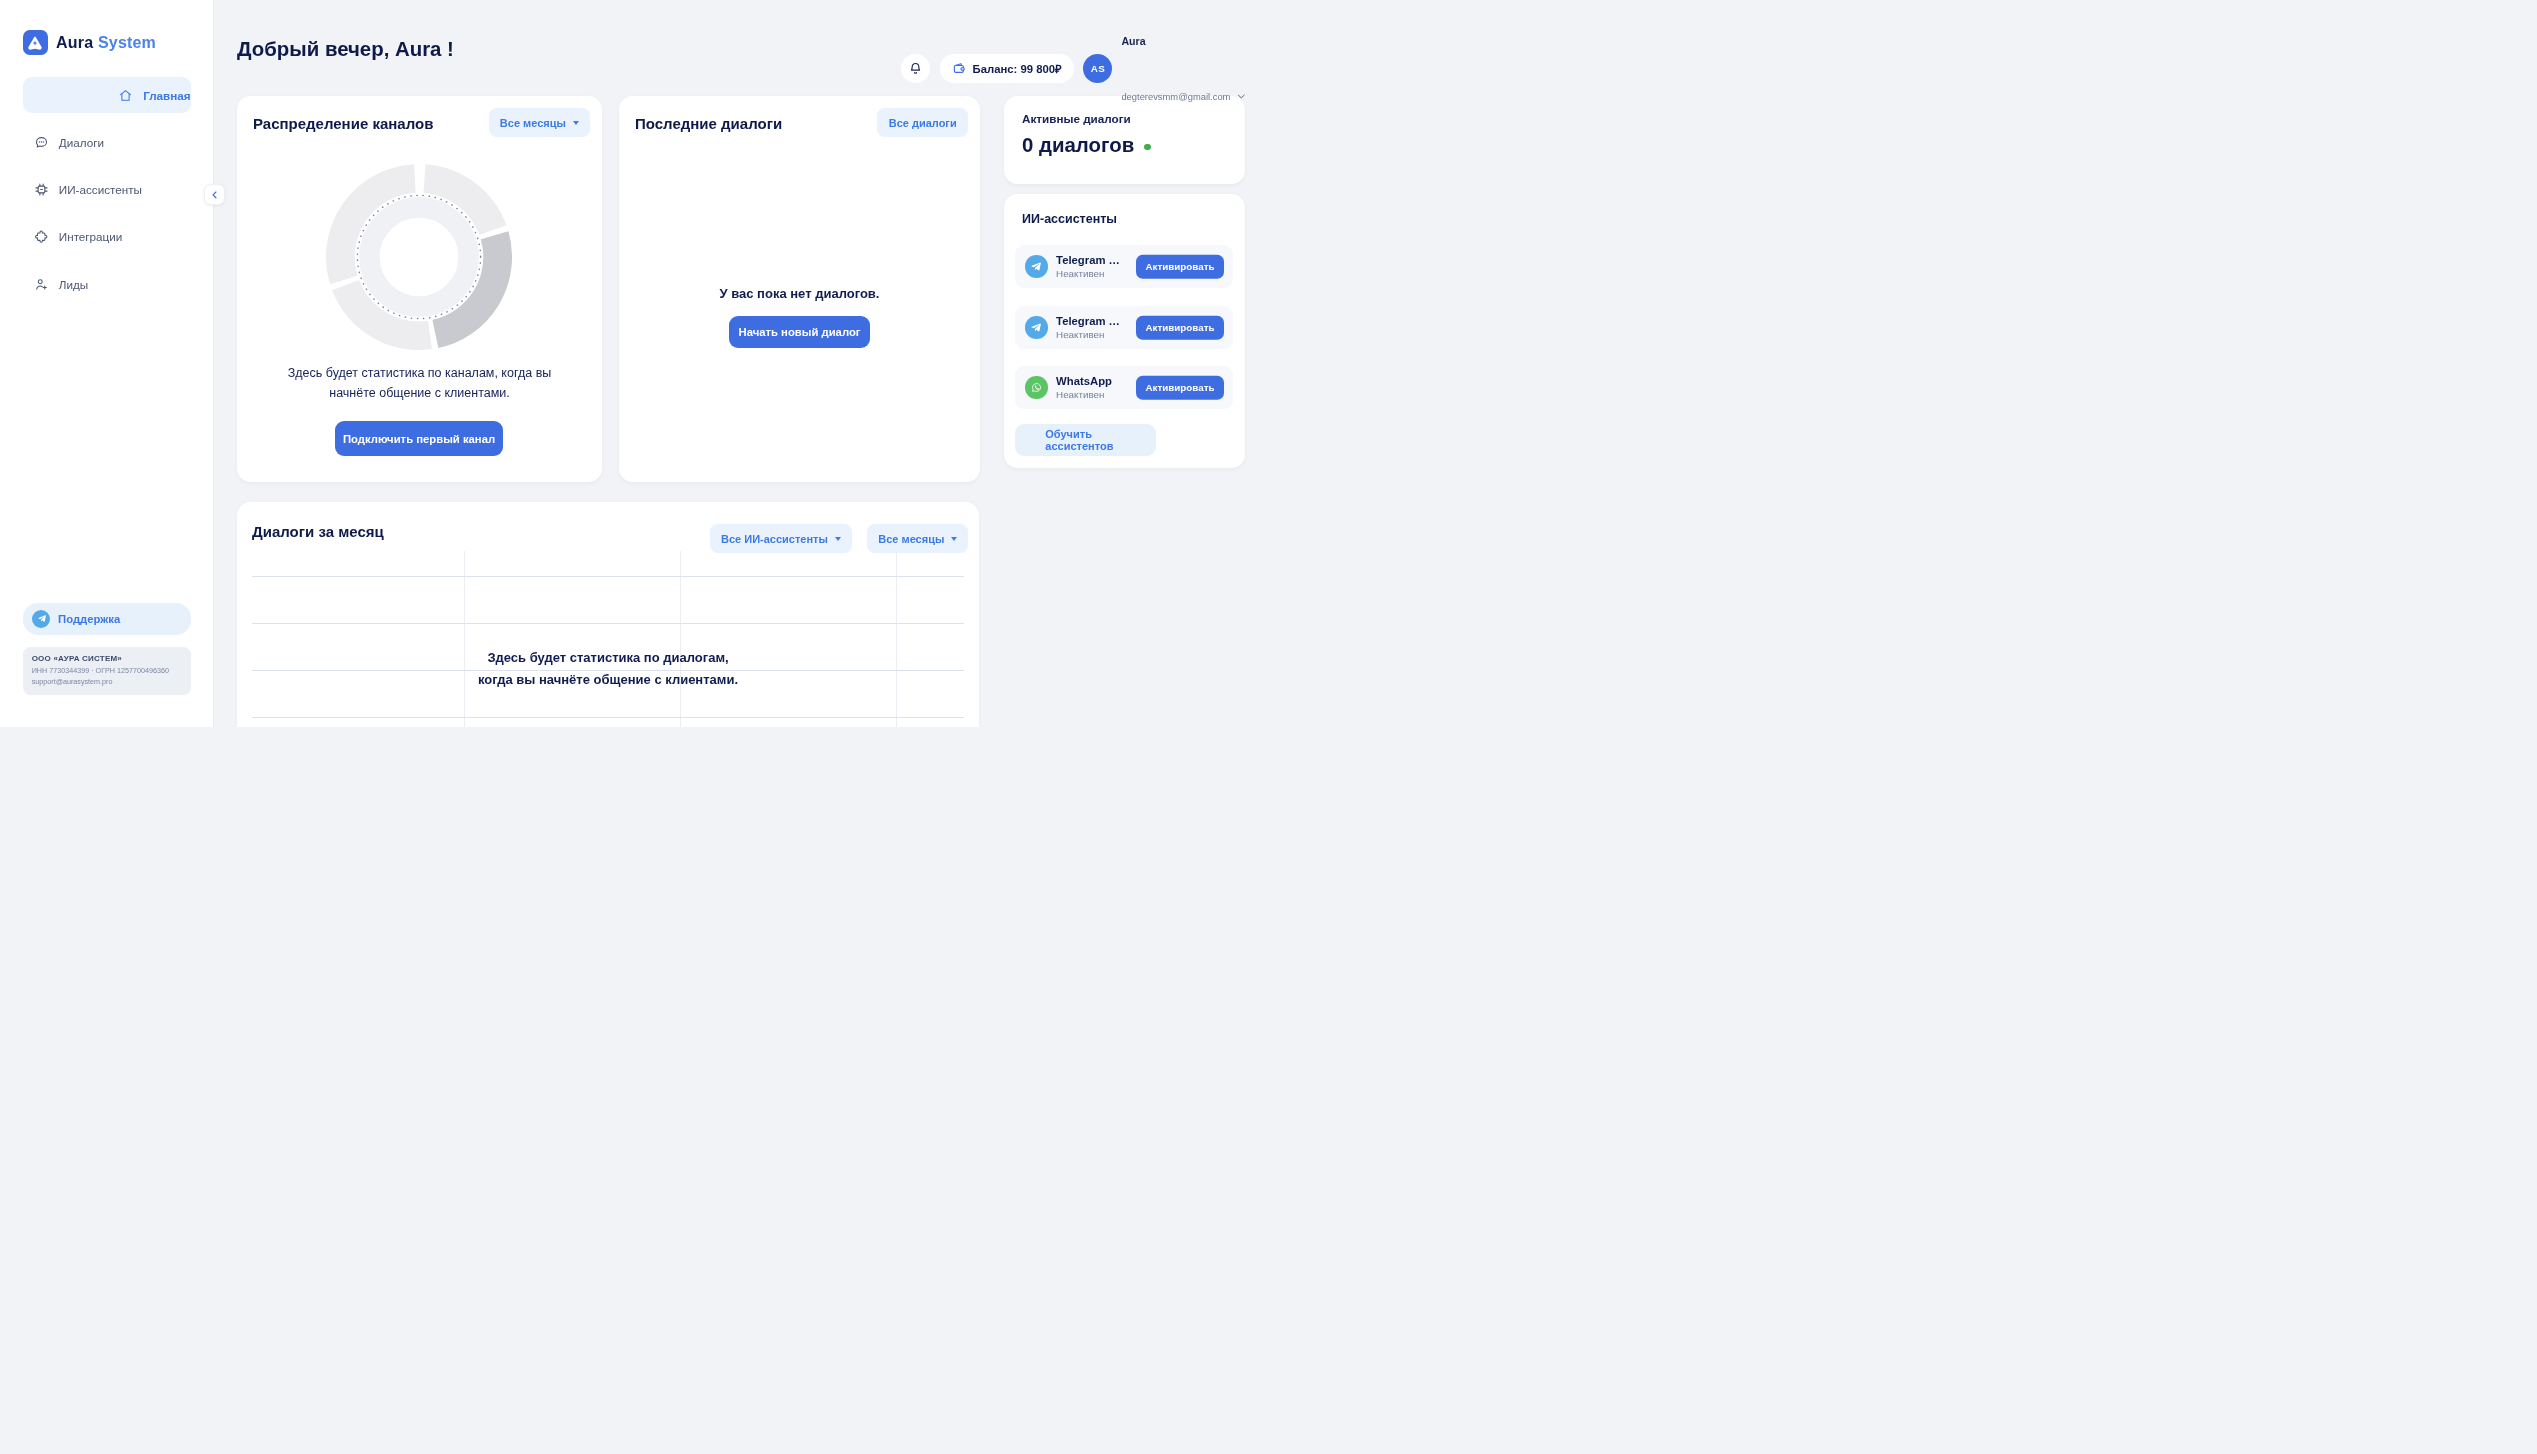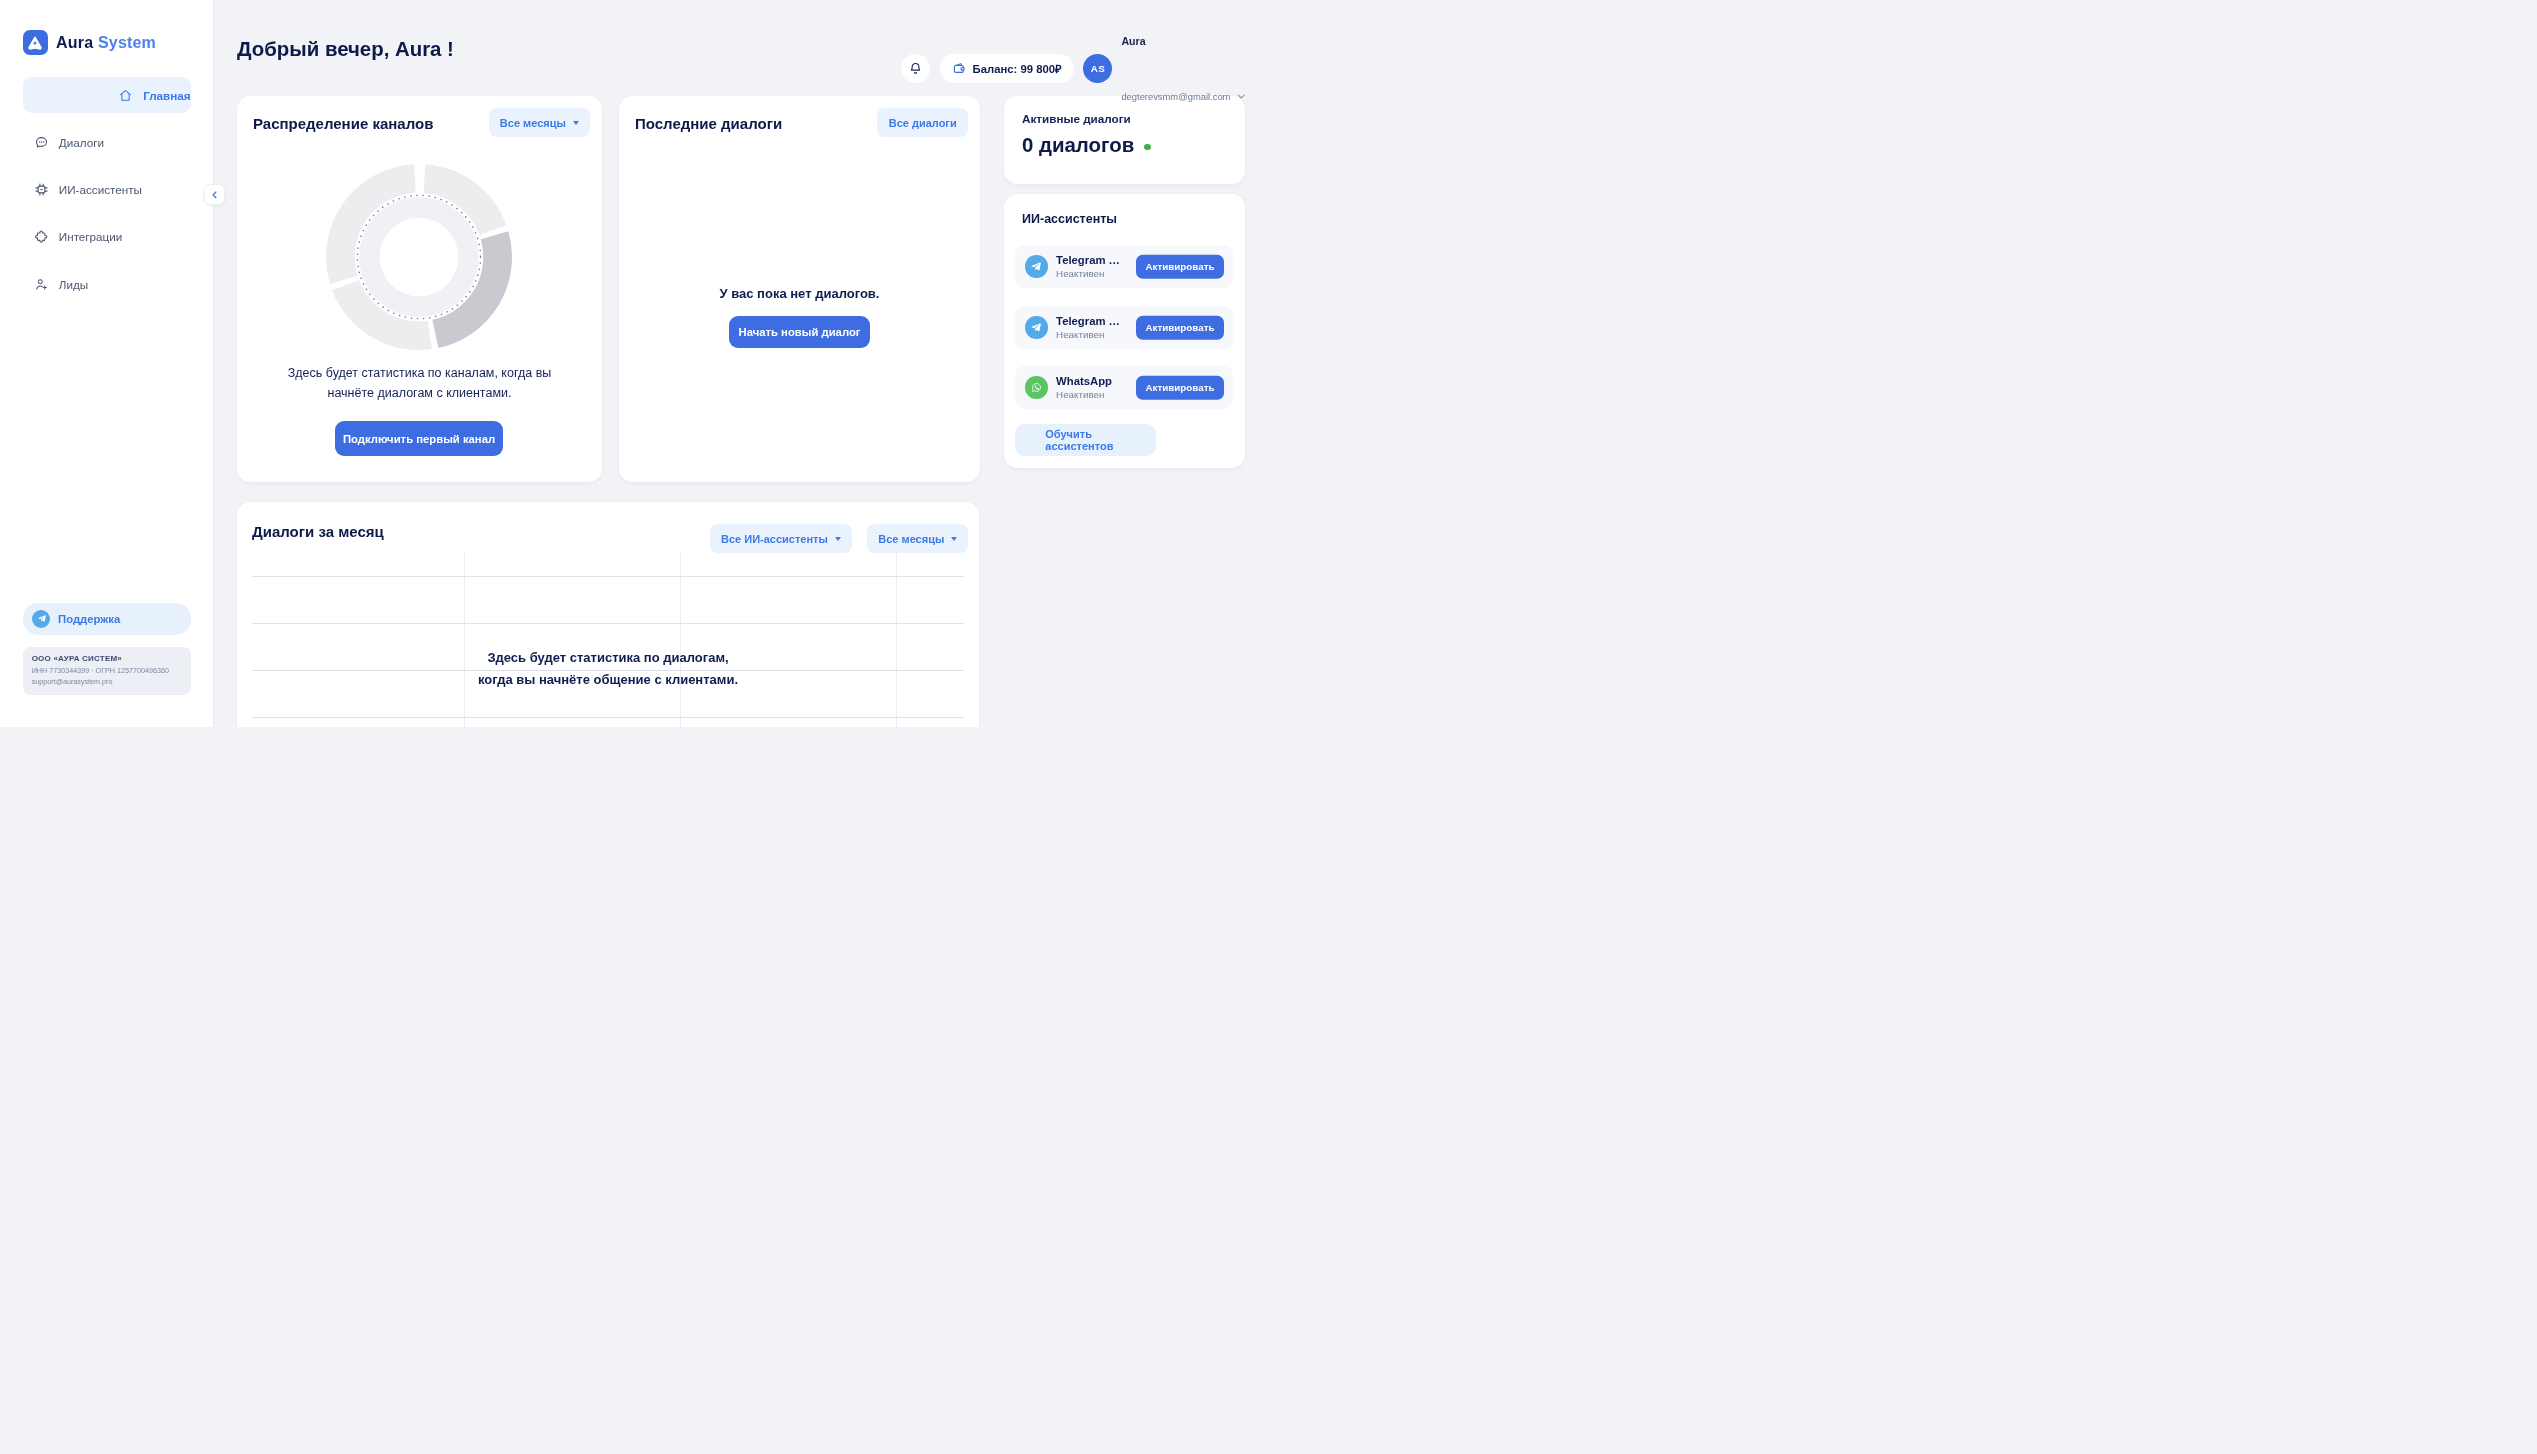--- a/index.html
+++ b/index.html
@@ -230,21 +230,21 @@
             <path d="M 137.47400249984682 225.9878791491233 A 104 104 0 0 1 25.90763564429102 160.27026675271122" fill="none" stroke="#ededf0" stroke-width="38"></path>
             <path d="M 23.544305379844317 153.40665729116466 A 104 104 0 0 1 117.5570605507338 19.142528385524315" fill="none" stroke="#ededf0" stroke-width="38"></path>
           </g>
         <circle cx="123" cy="123" r="81.5" fill="none" stroke="#7a82a6" stroke-width="2" stroke-dasharray="0.3 7.8" stroke-linecap="round"></circle>
         <circle cx="123" cy="123" r="65.5" fill="none" stroke="#f0f1f4" stroke-width="27"></circle>
       </svg>
     </div>
 
     <div class="channels-empty">
       <div>Здесь будет статистика по каналам, когда вы</div>
-      <div>начнёте диалогам с клиентами.</div>
+      <div>начнёте общение с клиентами.</div>
     </div>
     <button class="btn-primary channels-cta">Подключить первый канал</button>
   </section>
 
   <section class="card card-dialogs">
     <div class="card-title">Последние диалоги</div>
     <div class="pill-light" style="right:12px; top:12px;">
       <span>Все диалоги</span>
     </div>
     <div class="dialogs-empty">У вас пока нет диалогов.</div>

